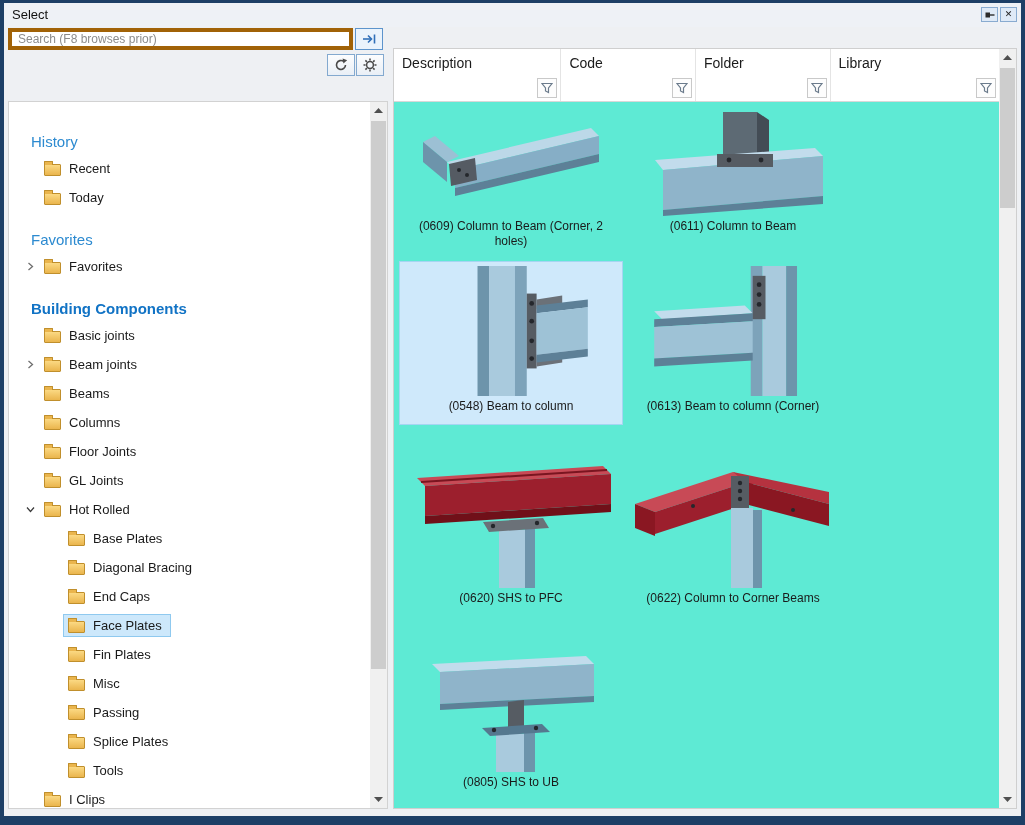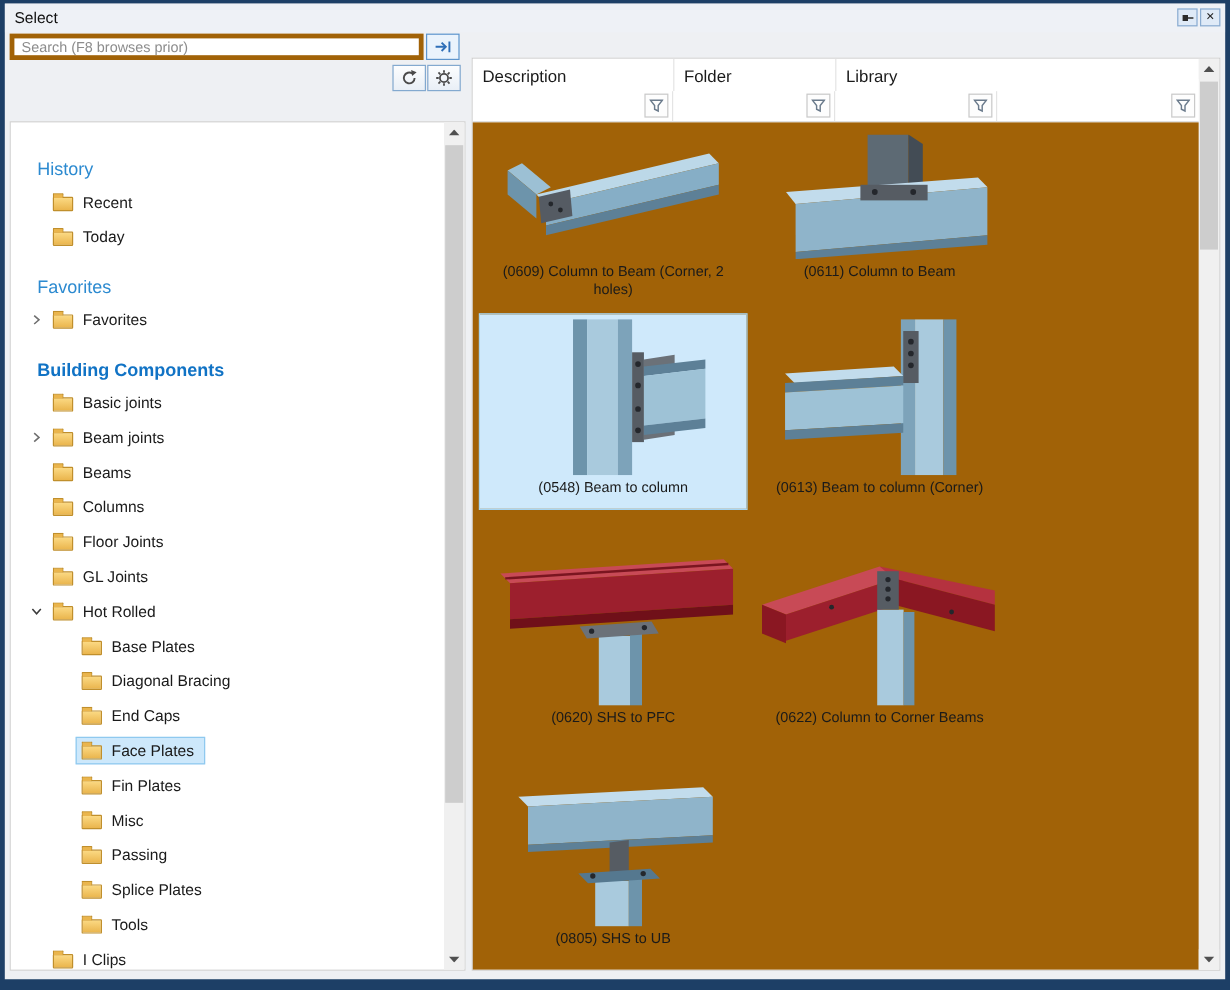--- a/index.html
+++ b/index.html
@@ -52,21 +52,21 @@
   
   .right-panel{position:absolute;left:389px;top:45px;width:624px;height:761px;background:#fff;border:1px solid #cfcfcf;}
   .grid-header{position:absolute;left:0;top:0;right:17px;height:27px;display:flex;background:#fff;}
   .gh-cell{border-right:1px solid #e4e4e4;display:flex;align-items:center;padding-left:8px;
     font-size:14px;color:#1a1a1a;}
   .grid-filter{position:absolute;left:0;top:27px;right:17px;height:26px;display:flex;border-bottom:1px solid #d8d8d8;background:#fff;}
   .gf-cell{border-right:1px solid #e4e4e4;position:relative;}
   .funnel-btn{position:absolute;right:3px;top:2px;width:20px;height:20px;border:1px solid #c9c9c9;
     background:#fdfdfd;display:flex;align-items:center;justify-content:center;padding:0;}
   .w1{width:168px;text-align:center;}.w2{width:135px;}.w3{width:135px;}.w4{width:169px;border-right:none;}
-  .grid-body{position:absolute;left:0;top:53px;right:17px;bottom:0;background:#a16207;}
+  .grid-body{position:absolute;left:0;top:53px;right:17px;bottom:0;background:#5eead4;}
   .g-item{position:absolute;width:222px;display:flex;flex-direction:column;align-items:center;}
   .g-item.sel{background:#cfe9fb;outline:1px solid #a6d5f2;}
   .thumb{margin-top:4px;display:flex;justify-content:center;}
   .g-caption{font-size:12px;color:#1a1a1a;text-align:center;line-height:1.25;margin-top:3px;max-width:202px;}
 </style>
 </head>
 <body>
 
 <div class="window">
 
@@ -295,20 +295,23 @@
       </button>
     </div>
   </div>
 
   <div class="right-panel">
 
     <div class="grid-header">
       <div class="gh-cell w1">
           <span>Description</span>
         </div>
+      <div class="gh-cell w2">
+          <span>Code</span>
+        </div>
       <div class="gh-cell w3">
           <span>Folder</span>
         </div>
       <div class="gh-cell w4">
           <span>Library</span>
         </div>
     </div>
 
     <div class="grid-filter">
       <div class="gf-cell w1">

